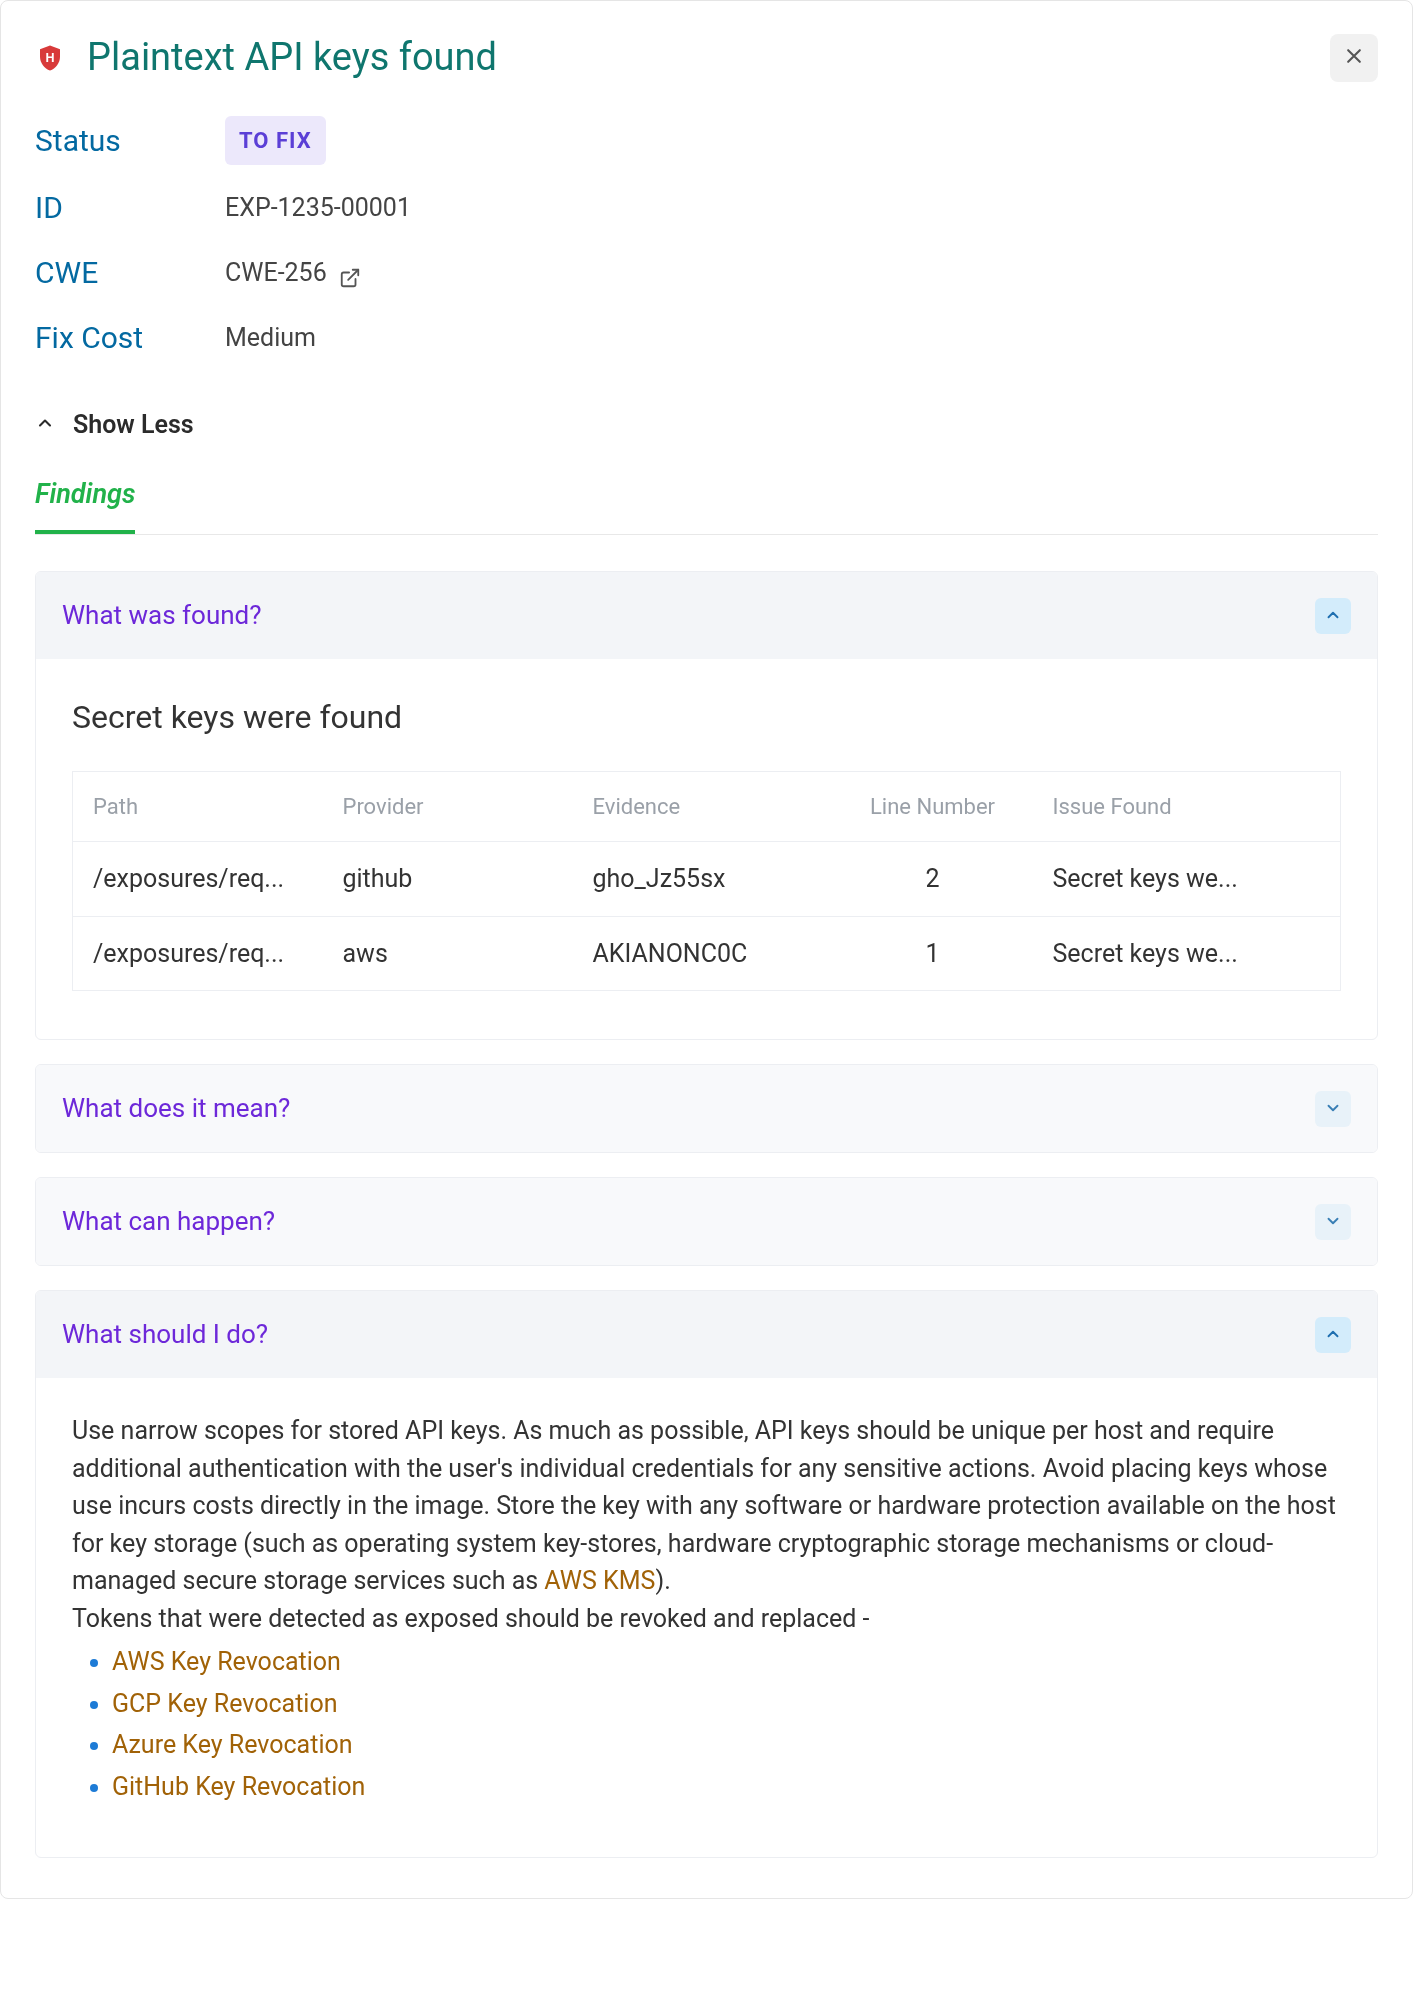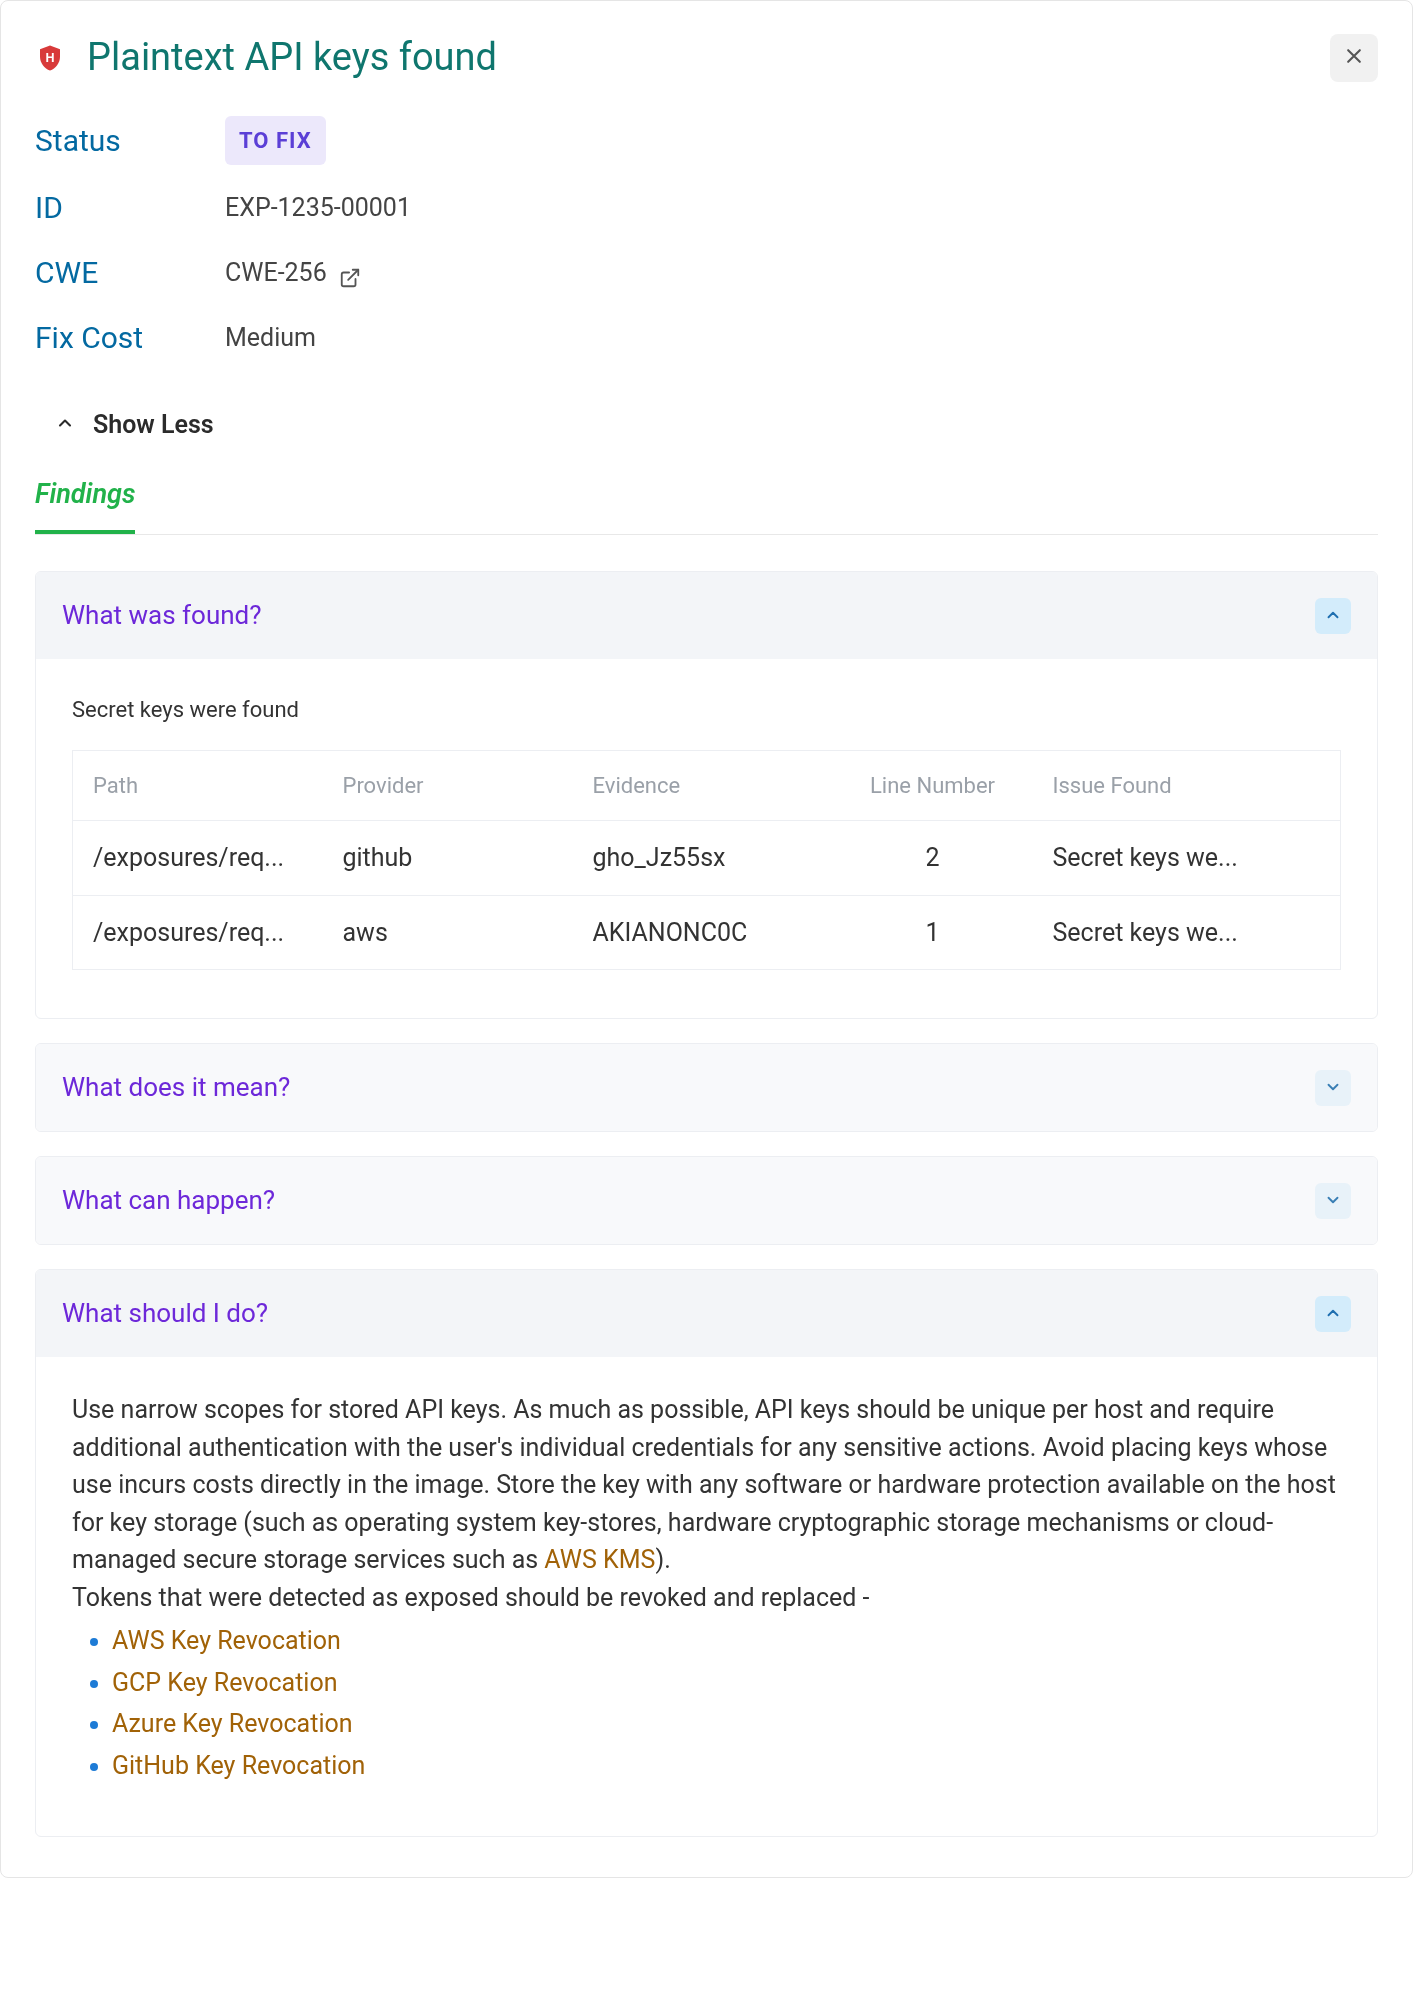--- a/index.html
+++ b/index.html
@@ -76,21 +76,21 @@
     padding: 8px 14px;
     border-radius: 6px;
   }
   .ext-link-icon {
     width: 22px; height: 22px; color: #555;
   }
   .showless {
     display: flex;
     align-items: center;
     gap: 18px;
-    padding: 36px 34px 10px 54px;
+    padding: 36px 34px 10px 34px;
     font-weight: 600;
     font-size: 25px;
     color: #2b2b2b;
     cursor: pointer;
   }
   .showless svg { width: 20px; height: 20px; }
   .tabs {
     display: flex;
     border-bottom: 1px solid #e8e8e8;
     margin: 20px 34px 0 34px;
@@ -135,23 +135,23 @@
   }
   .chev-btn.plain {
     background: #e8f2f9;
     color: #3a7fb5;
   }
   .chev-btn svg { width: 18px; height: 18px; }
   .acc-body {
     padding: 34px 36px 48px 36px;
   }
   .found-text {
-    font-size: 22px;
+    font-size: 32px;
     color: #333;
-    margin-bottom: 24px;
+    margin-bottom: 30px;
   }
   table.findings {
     width: 100%;
     border-collapse: collapse;
     border: 1px solid #eceef2;
   }
   table.findings th {
     text-align: left;
     font-weight: 400;
     color: #9aa0a8;

